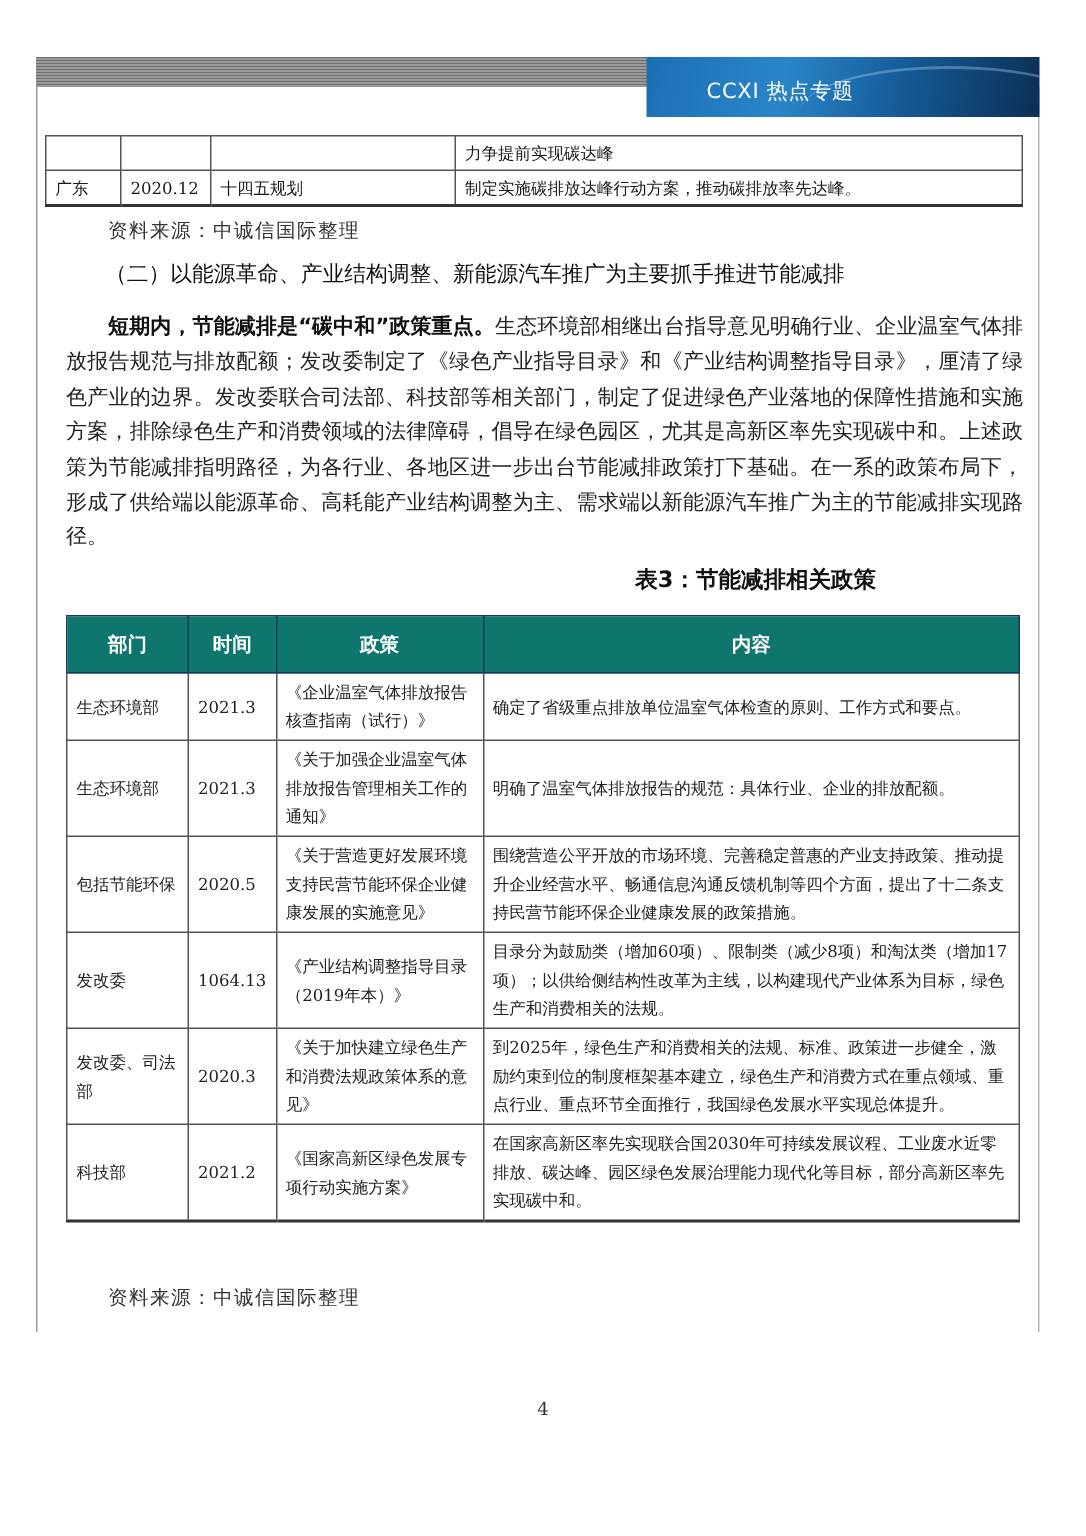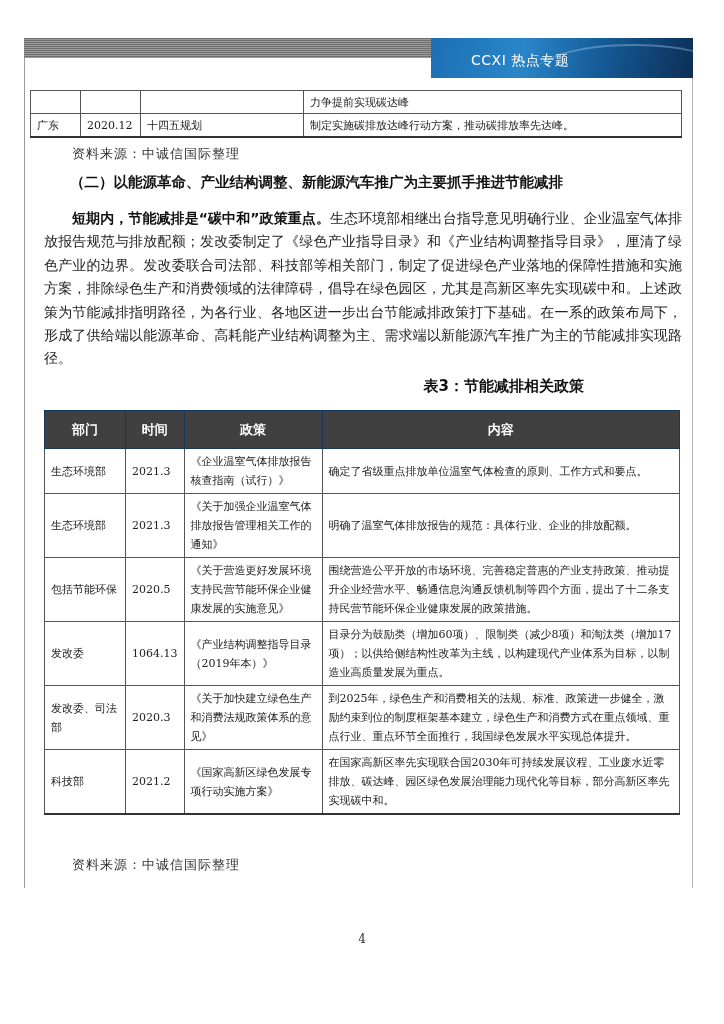--- a/index.html
+++ b/index.html
@@ -17,30 +17,30 @@
      border-top:2px solid rgba(180,220,255,0.35); border-radius:50%; }
   .header-banner .title { position:absolute; left:40px; top:14px; color:#ffffff;
      font-family:"DejaVu Sans","Liberation Sans",sans-serif; font-size:14px; letter-spacing:0.5px; }
 
   table { border-collapse:collapse;padding-left:13px; }
   .top-table { position:absolute; left:30px; top:90px; width:652px; font-size:11px; }
   .top-table td { border:1px solid #555; padding:3px 6px; height:16px; vertical-align:middle; }
   .top-table tr:last-child td { border-bottom:2px solid #333; }
 
   .source { position:absolute; font-size:13px; letter-spacing:1px; color:#333; }
-  .section-heading { position:absolute; left:70px; top:173px; font-size:14.5px; font-weight:bold;
+  .section-heading { position:absolute; left:70px; top:173px; font-size:14.5px; font-weight:normal;
      font-family:"DejaVu Sans","Liberation Sans",sans-serif; color:#111; }
   .para { position:absolute; left:44px; top:207px; width:638px; font-size:14px; line-height:23.4px;
      text-indent:2em; text-align:justify; color:#222; }
   .para b { font-family:"DejaVu Sans","Liberation Sans",sans-serif; font-weight:bold; color:#111; }
   .table-title { position:absolute; left:0; width:584px; top:377px; text-align:right; font-size:15px;
      font-weight:bold; font-family:"DejaVu Sans","Liberation Sans",sans-serif; color:#111; }
 
   .policy-table { position:absolute; left:44px; top:410px; width:636px; font-size:11px; }
-  .policy-table th { background:#404040; color:#fff; font-family:"DejaVu Sans","Liberation Sans",sans-serif;
+  .policy-table th { background:#0f766e; color:#fff; font-family:"DejaVu Sans","Liberation Sans",sans-serif;
      font-size:13px; font-weight:bold; height:35px; border:1px solid #16395a; }
   .policy-table td { border:1px solid #555; padding:3px 6px; line-height:19px; vertical-align:middle; color:#222; }
   .policy-table tr:last-child td { border-bottom:2px solid #333; }
   .page-number { position:absolute; left:0; width:724px; top:932px; text-align:center; font-size:12px; color:#333; }
 </style>
 </head>
 <body>
 
 <div class="page-border-left"></div>
 <div class="page-border-right"></div>
@@ -112,21 +112,21 @@
     <tr>
       <td>包括节能环保</td>
       <td>2020.5</td>
       <td>《关于营造更好发展环境 支持民营节能环保企业健康发展的实施意见》</td>
       <td>围绕营造公平开放的市场环境、完善稳定普惠的产业支持政策、推动提升企业经营水平、畅通信息沟通反馈机制等四个方面，提出了十二条支持民营节能环保企业健康发展的政策措施。</td>
     </tr>
     <tr>
       <td>发改委</td>
       <td>1064.13</td>
       <td>《产业结构调整指导目录（2019年本）》</td>
-      <td>目录分为鼓励类（增加60项）、限制类（减少8项）和淘汰类（增加17项）；以供给侧结构性改革为主线，以构建现代产业体系为目标，以制造业高质量发展为重点。</td>
+      <td>目录分为鼓励类（增加60项）、限制类（减少8项）和淘汰类（增加17项）；以供给侧结构性改革为主线，以构建现代产业体系为目标，绿色生产和消费相关的法规。</td>
     </tr>
     <tr>
       <td>发改委、司法部</td>
       <td>2020.3</td>
       <td>《关于加快建立绿色生产和消费法规政策体系的意见》</td>
       <td>到2025年，绿色生产和消费相关的法规、标准、政策进一步健全，激励约束到位的制度框架基本建立，绿色生产和消费方式在重点领域、重点行业、重点环节全面推行，我国绿色发展水平实现总体提升。</td>
     </tr>
     <tr>
       <td>科技部</td>
       <td>2021.2</td>

